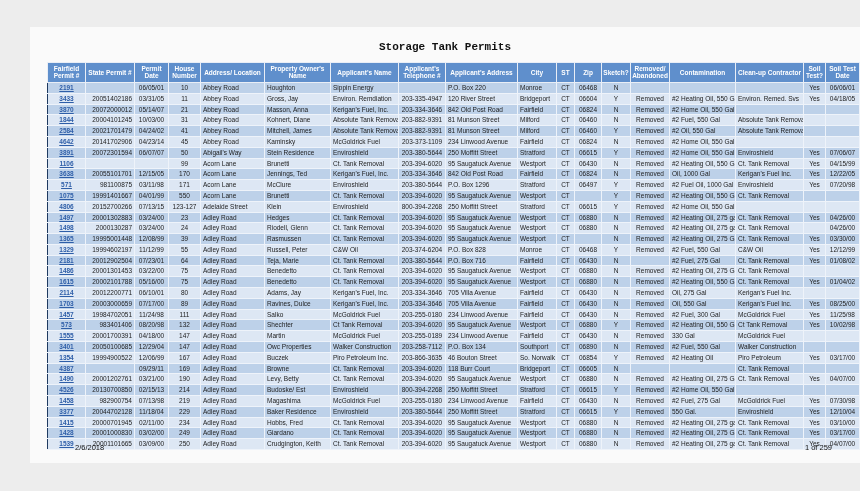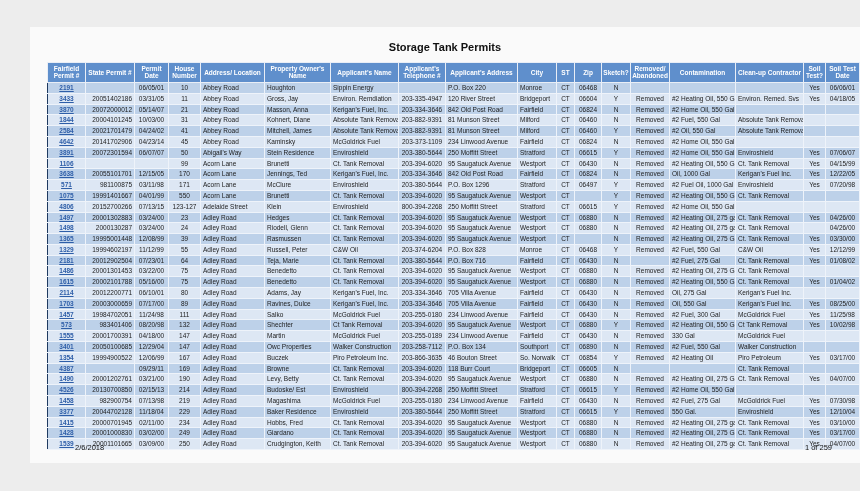--- a/index.html
+++ b/index.html
@@ -13,20 +13,21 @@
   }
   .page {
     position:absolute; left:30px; top:27px;
     width:830px; height:436px;
     background:#fafafa;
   }
   .title {
     text-align:center; font-weight:bold;
     font-size:11px; color:#111;
     padding-top:14px;
+    font-family:Liberation Mono, monospace;
   }
   table {
     border-collapse:collapse; table-layout:fixed;
     width:812px; margin:9px 0 0 17px;
     border:1px solid #1f3a60;
   }
   thead th {
     background:#5f8fcc; color:#ffffff;
     font-size:6.5px; font-weight:bold;
     text-align:center; vertical-align:middle;

